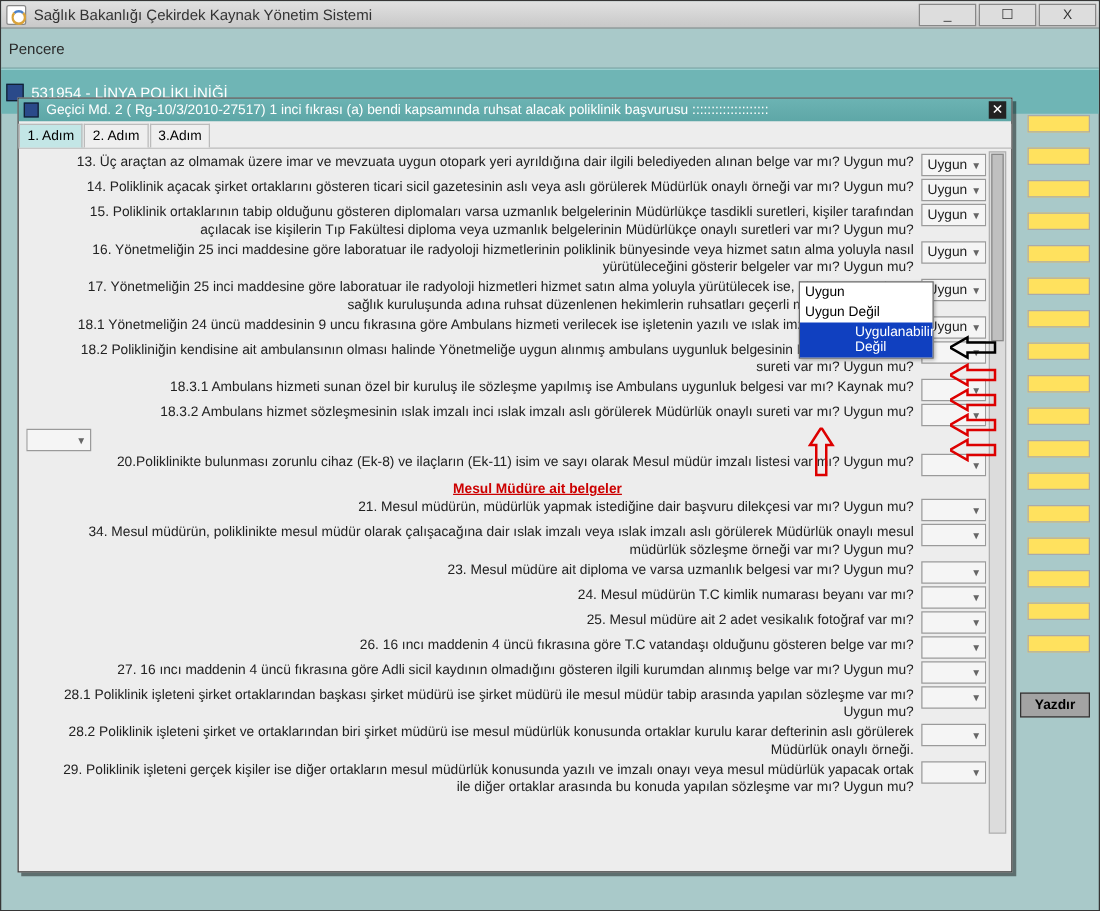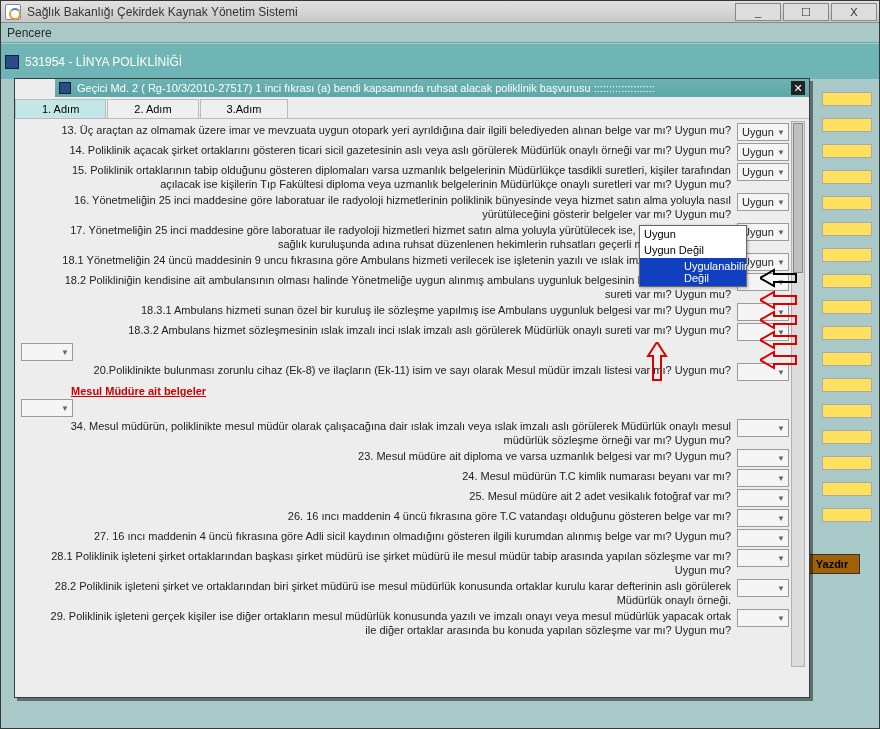--- a/index.html
+++ b/index.html
@@ -3,45 +3,45 @@
 <meta charset="utf-8">
 <style>
 * { box-sizing: border-box; margin: 0; padding: 0; }
 body { font-family: "Tahoma", Arial, sans-serif; font-size: 11px; background: #a9c9c9; width: 880px; height: 729px; overflow: hidden; position: relative; }
 .main-window { width: 880px; height: 729px; background: #a9c9c9; border: 1px solid #363636; }
 .title-bar { height: 22px; background: linear-gradient(#e1e1e1,#c8c8c8); border-bottom: 1px solid #888; display: flex; align-items: center; padding-left: 4px; font-size: 12px; color: #333; }
 .java-icon { width: 16px; height: 16px; background:#fff; border:1px solid #888; border-radius:2px; display:inline-block; margin-right:6px; position:relative;}
 .java-icon::after{content:"";position:absolute;left:3px;top:3px;width:8px;height:8px;border:2px solid #d9a23a;border-radius:50%;border-top-color:#4a80c9;}
 .title-spacer{flex:1;}
 .title-ctrl{width:46px;height:18px;line-height:16px;text-align:center;border:1px solid #888;background:#ddd;margin-right:2px;font-size:11px;color:#333;padding:0;}
-.menu-bar{height:20px;padding-left:6px;display:flex;align-items:center;font-size:12px;color:#2a2a2a;background:#a9c9c9;border-bottom:1px solid #7ba1a1;}
+.menu-bar{height:32px;padding-left:6px;display:flex;align-items:center;font-size:12px;color:#2a2a2a;background:#a9c9c9;border-bottom:1px solid #7ba1a1;}
 .inner-title{height:36px;background:#6fb5b5;color:#fff;display:flex;align-items:center;padding-left:4px;font-size:12px;border-top:1px solid #9ad0d0;}
 .inner-icon{width:14px;height:14px;background:#2a4a8a;margin-right:6px;border:1px solid #123;}
 .dialog{position:absolute;left:14px;top:78px;width:796px;height:620px;background:#ededed;border:1px solid #3a3a3a;box-shadow:3px 3px 0 rgba(0,0,0,0.45);z-index:10;}
-.dialog-head{height:18px;background:linear-gradient(#6cb3b3,#5ea7a7);display:flex;align-items:center;color:#fff;font-size:11px;padding-left:4px;margin-left:40px;}
+.dialog-head{height:18px;background:linear-gradient(#6cb3b3,#5ea7a7);display:flex;align-items:center;color:#fff;font-size:11px;padding-left:4px;}
 .dialog-head .inner-icon{width:12px;height:12px;}
 .dialog-close{margin-left:auto;margin-right:4px;width:14px;height:14px;background:#222;color:#fff;display:flex;align-items:center;justify-content:center;font-size:11px;line-height:1;}
 .tabs{display:flex;height:20px;background:#ededed;border-bottom:1px solid #bbb;margin-top:2px;}
-.tab{padding:3px 26px;border:1px solid #bbb;border-bottom:none;margin-right:1px;background:#efefef;font-size:11px;}
+.tab{padding:3px 6px;border:1px solid #bbb;border-bottom:none;margin-right:1px;background:#efefef;font-size:11px;}
 .tab.active{background:#c3e6e6;}
 .form-body{position:absolute;left:6px;right:20px;top:42px;bottom:30px;overflow:hidden;}
 .row{display:flex;align-items:flex-start;margin:2px 0;}
 .q{flex:1;text-align:right;padding-right:6px;color:#222;font-size:11px;line-height:14px;margin-left:28px;}
 .sel{width:52px;height:18px;border:1px solid #9a9a9a;background:#f5f5f5;flex-shrink:0;display:flex;align-items:center;justify-content:flex-end;padding:0 2px;}
 .sel.val{justify-content:space-between;padding-left:4px;font-size:11px;color:#222;}
 .sel .arrow{width:10px;height:10px;display:flex;align-items:center;justify-content:center;font-size:8px;color:#666;}
-.section-head{color:#c00;font-weight:bold;text-decoration:underline;text-align:left;padding-left:50px;margin:4px 0 2px 0;font-size:11px;}
+.section-head{color:#c00;font-weight:bold;text-decoration:underline;text-align:center;padding-left:50px;margin:4px 0 2px 0;font-size:11px;}
 .dropdown{position:absolute;left:624px;top:146px;width:108px;background:#fff;border:1px solid #666;z-index:40;box-shadow:1px 1px 3px rgba(0,0,0,0.3);}
 .dd-item{padding:2px 4px;font-size:11px;color:#000;}
 .dd-item.hl{background:#1040c0;color:#fff;padding-left:44px;}
 .vscroll{position:absolute;right:4px;top:42px;bottom:30px;width:14px;background:#dcdcdc;border:1px solid #b0b0b0;}
 .vscroll .thumb{position:absolute;left:1px;right:1px;top:1px;height:150px;background:#c0c0c0;border:1px solid #888;}
 .bgfields{position:absolute;right:8px;top:80px;width:50px;z-index:1;}
 .bgfields .f{height:14px;background:#ffe15e;border:1px solid #aaa;margin:12px 0;}
-.yazdir{position:absolute;right:20px;top:554px;width:56px;height:20px;background:#a16207;border:1px solid #333;color:#000;display:flex;align-items:center;justify-content:center;font-size:11px;font-weight:bold;z-index:1;}
+.yazdir{position:absolute;right:8px;top:554px;width:56px;height:20px;background:#a3a3a3;border:1px solid #333;color:#000;display:flex;align-items:center;justify-content:center;font-size:11px;font-weight:bold;z-index:1;}
 
 .arrow-ann{position:absolute;z-index:50;}
 .arrow-ann svg{display:block;}
 </style>
 </head>
 <body>
 
 <div class="main-window">
   <div class="title-bar">
     <span class="java-icon"></span>
@@ -136,21 +136,21 @@
           <span class="arrow">▼</span>
         </div>
       </div>
       <div class="row">
         <div class="q">18.2  Polikliniğin kendisine ait ambulansının olması halinde Yönetmeliğe uygun alınmış ambulans uygunluk belgesinin Müdürlükçe tasdikli sureti var mı? Uygun mu?</div>
         <div class="sel">
           <span class="arrow">▼</span>
         </div>
       </div>
       <div class="row">
-        <div class="q">18.3.1  Ambulans hizmeti sunan özel bir kuruluş ile sözleşme yapılmış ise Ambulans uygunluk belgesi var mı? Uygun mu?</div>
+        <div class="q">18.3.1  Ambulans hizmeti sunan özel bir kuruluş ile sözleşme yapılmış ise Ambulans uygunluk belgesi var mı? Kaynak mu?</div>
         <div class="sel">
           <span class="arrow">▼</span>
         </div>
       </div>
       <div class="row">
         <div class="q">18.3.2   Ambulans hizmet sözleşmesinin ıslak imzalı inci ıslak imzalı aslı görülerek Müdürlük onaylı sureti var mı? Uygun mu?</div>
         <div class="sel">
           <span class="arrow">▼</span>
         </div>
       </div>
@@ -160,20 +160,21 @@
         </div>
       </div>
       <div class="row">
         <div class="q">20.Poliklinikte bulunması zorunlu cihaz (Ek-8) ve ilaçların (Ek-11) isim ve sayı olarak Mesul müdür imzalı listesi var mı? Uygun mu?</div>
         <div class="sel">
           <span class="arrow">▼</span>
         </div>
       </div>
       <div class="section-head">Mesul Müdüre ait belgeler</div>
       <div class="row">
+        <div class="q">21. Mesul müdürün, müdürlük yapmak istediğine dair başvuru dilekçesi var mı? Uygun mu?</div>
         <div class="sel">
           <span class="arrow">▼</span>
         </div>
       </div>
       <div class="row">
         <div class="q">34. Mesul müdürün, poliklinikte mesul müdür olarak çalışacağına dair ıslak imzalı veya ıslak imzalı aslı görülerek Müdürlük onaylı mesul müdürlük sözleşme örneği var mı? Uygun mu?</div>
         <div class="sel">
           <span class="arrow">▼</span>
         </div>
       </div>

